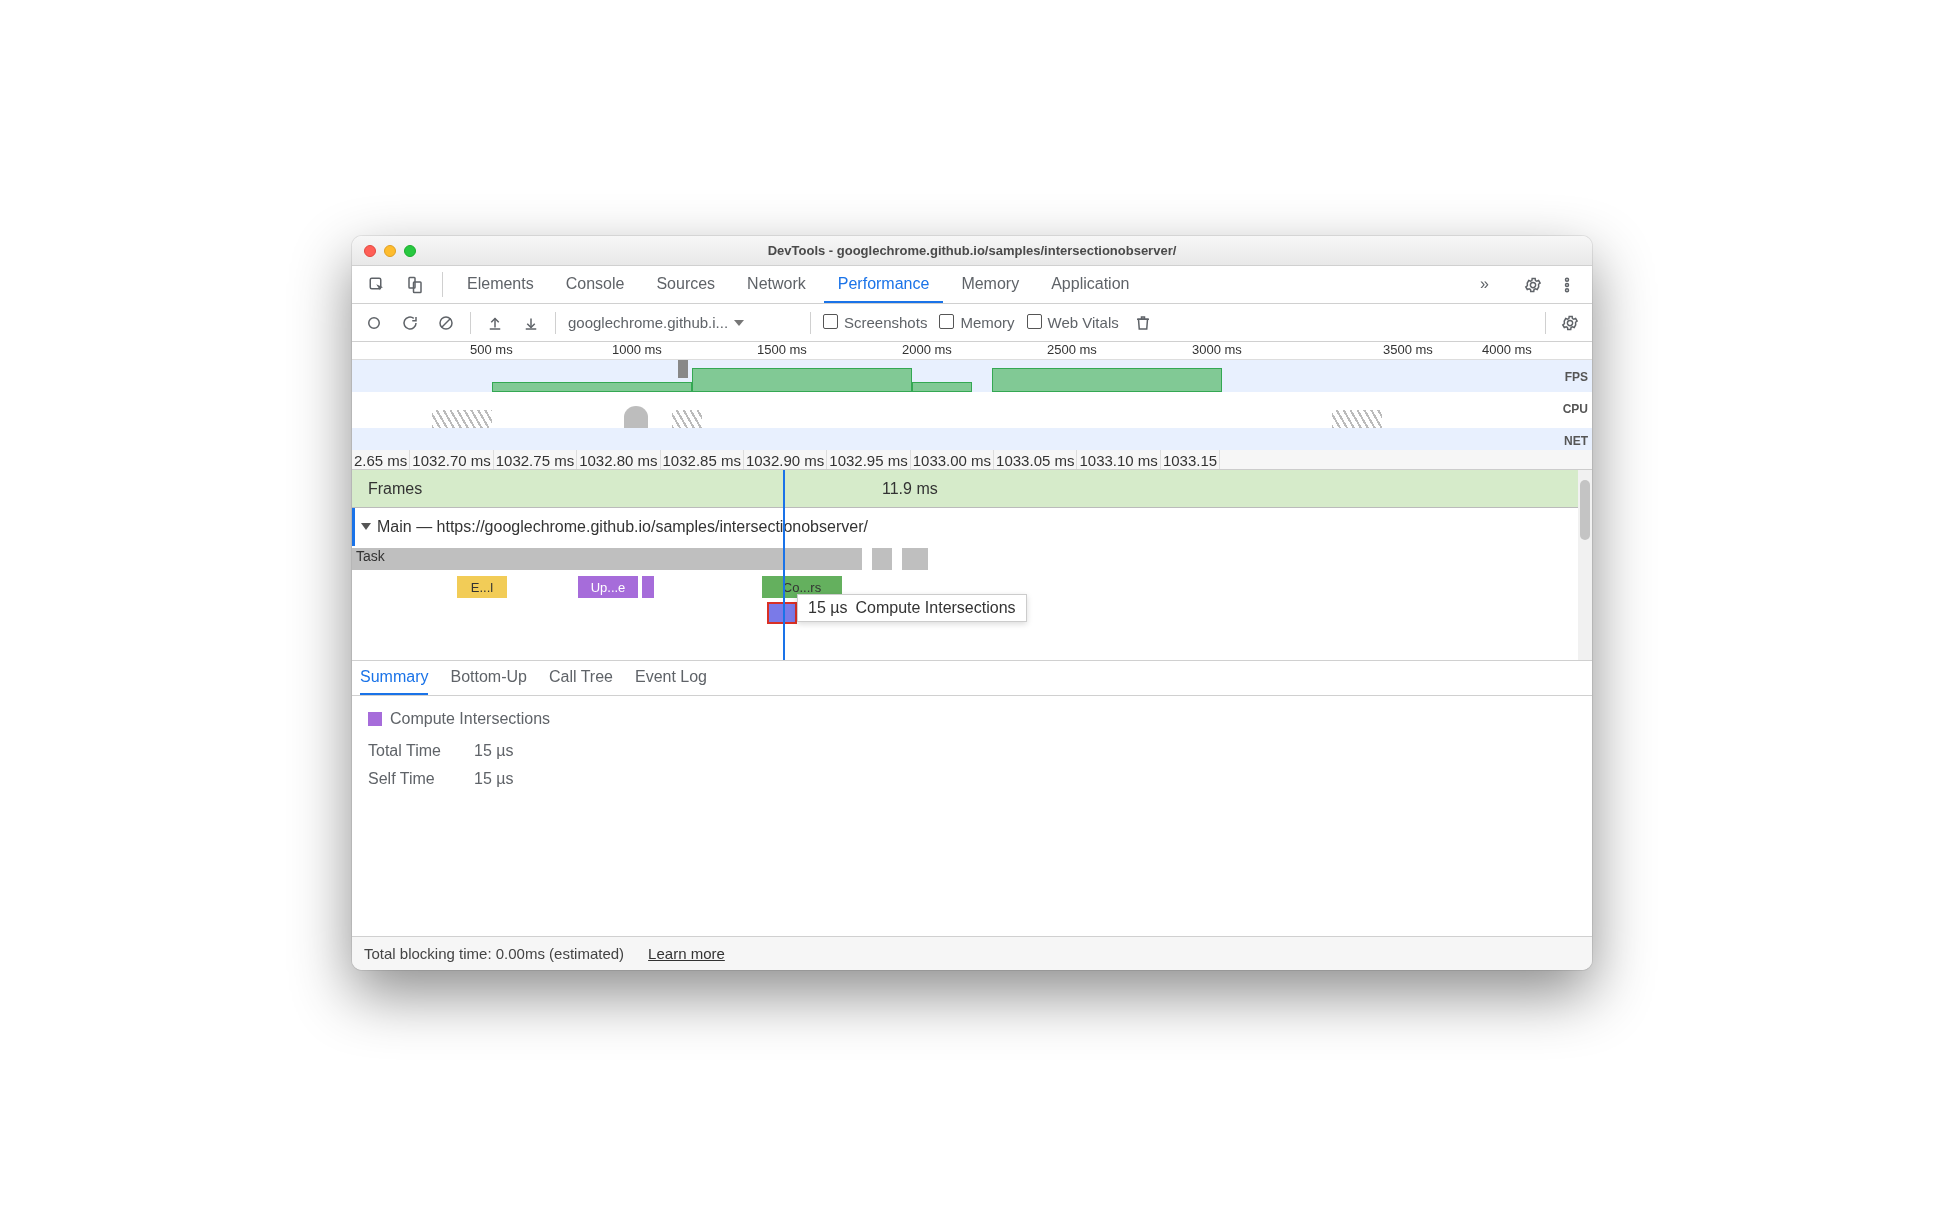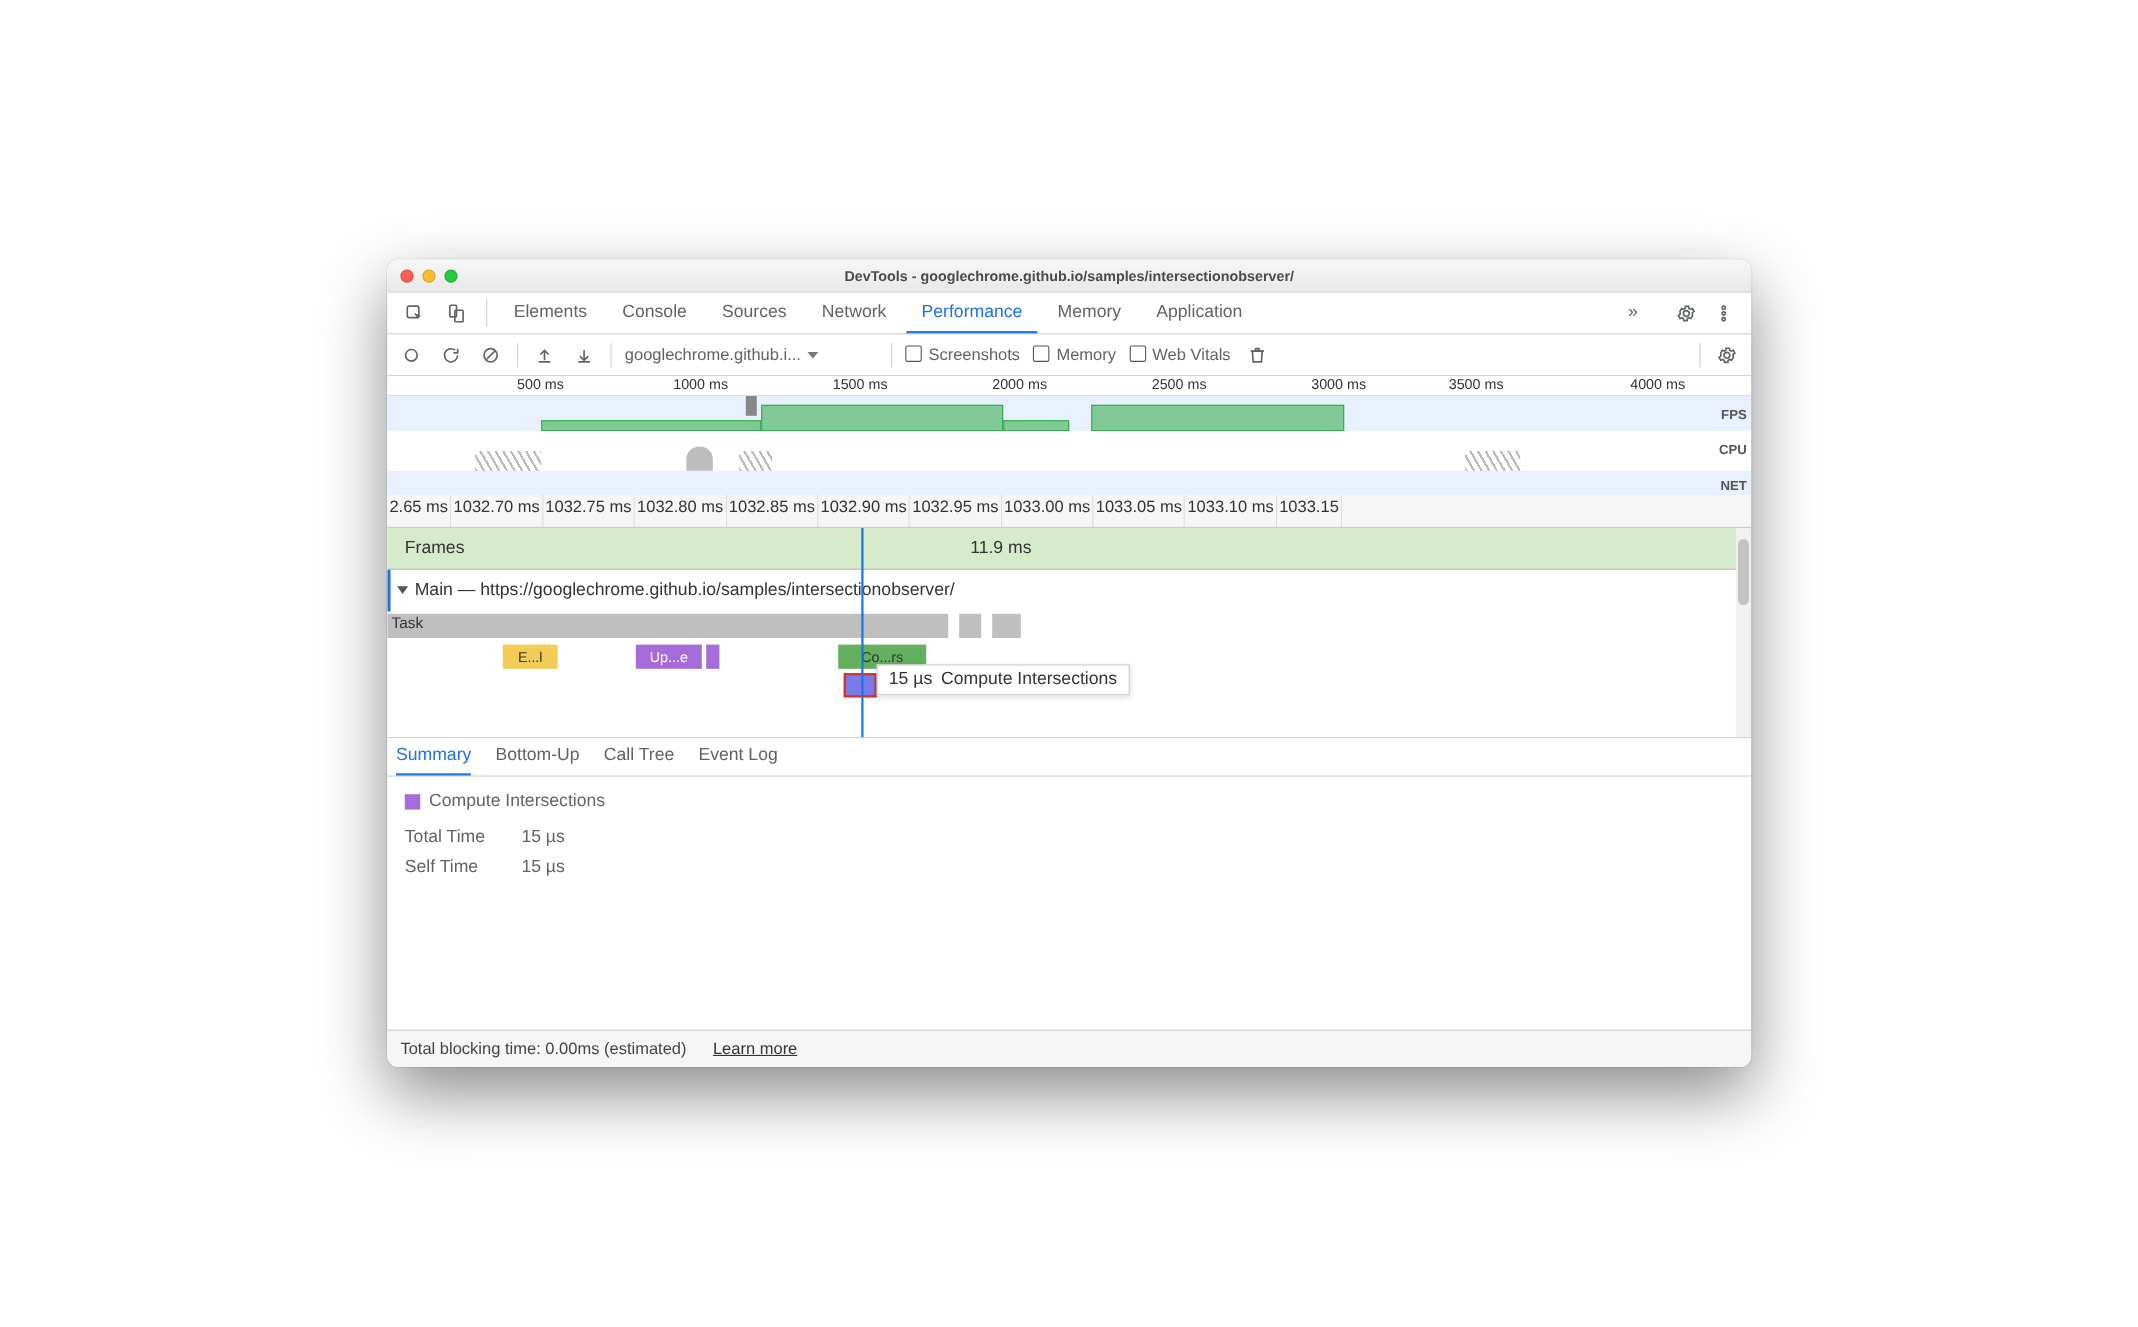--- a/index.html
+++ b/index.html
@@ -34,21 +34,21 @@
   .ov-labels div{height:32px;display:flex;align-items:center;justify-content:flex-end;padding-top:2px;}
   .ruler{height:18px;border-bottom:1px solid #ddd;position:relative;font-size:13px;color:#333;}
   .ruler span{position:absolute;top:0;}
   .fps{height:32px;background:#e8f0fe;position:relative;}
   .fps .bar{position:absolute;bottom:0;background:#81c995;border:1px solid #34a853;}
   .cpu{height:36px;background:#fff;position:relative;}
   .cpu .hatch{position:absolute;bottom:0;height:18px;background:repeating-linear-gradient(60deg,#bbb 0 2px,transparent 2px 6px);}
   .cpu .bump{position:absolute;bottom:0;width:24px;height:22px;background:#bdbdbd;border-radius:50% 50% 0 0;}
   .net{height:22px;background:#e8f0fe;}
   
-  .ruler2{height:30px;background:#f6f6f6;border-bottom:1px solid #ccc;display:flex;font-size:15px;color:#333;white-space:nowrap;overflow:hidden;}
+  .ruler2{height:20px;background:#f6f6f6;border-bottom:1px solid #ccc;display:flex;font-size:15px;color:#333;white-space:nowrap;overflow:hidden;}
   .ruler2 span{display:inline-block;padding:2px 2px 0 2px;border-right:1px solid #ddd;}
   
   .flame{position:relative;height:190px;overflow:hidden;}
   .row{display:flex;align-items:center;height:38px;font-size:16px;}
   .frames{background:#d6ebca;border-bottom:1px solid #bbb;padding-left:16px;color:#333;}
   .frames .val{position:absolute;left:530px;}
   .main-hdr{padding-left:2px;color:#333;border-left:3px solid #1a73e8;}
   .tri{display:inline-block;width:0;height:0;border-left:5px solid transparent;border-right:5px solid transparent;border-top:7px solid #555;margin:0 6px 2px 4px;}
   .tracks{position:relative;height:80px;}
   .task{position:absolute;left:0;top:2px;height:22px;background:#bfbfbf;color:#333;padding-left:4px;font-size:14px;}
@@ -197,21 +197,21 @@
   </div>
 
   <div class="overview">
     <div class="ruler">
       <span style="left:118px">500 ms</span>
       <span style="left:260px">1000 ms</span>
       <span style="left:405px">1500 ms</span>
       <span style="left:550px">2000 ms</span>
       <span style="left:695px">2500 ms</span>
       <span style="left:840px">3000 ms</span>
-      <span style="left:965px">3500 ms</span>
+      <span style="left:1031px">3500 ms</span>
       <span style="left:1130px">4000 ms</span>
     </div>
     <div class="fps">
       <div class="bar" style="left:140px;width:200px;height:10px"></div>
       <div class="bar" style="left:340px;width:220px;height:24px"></div>
       <div class="bar" style="left:560px;width:60px;height:10px"></div>
       <div class="bar" style="left:640px;width:230px;height:24px"></div>
     </div>
     <div class="cpu">
       <div class="hatch" style="left:80px;width:60px"></div>

